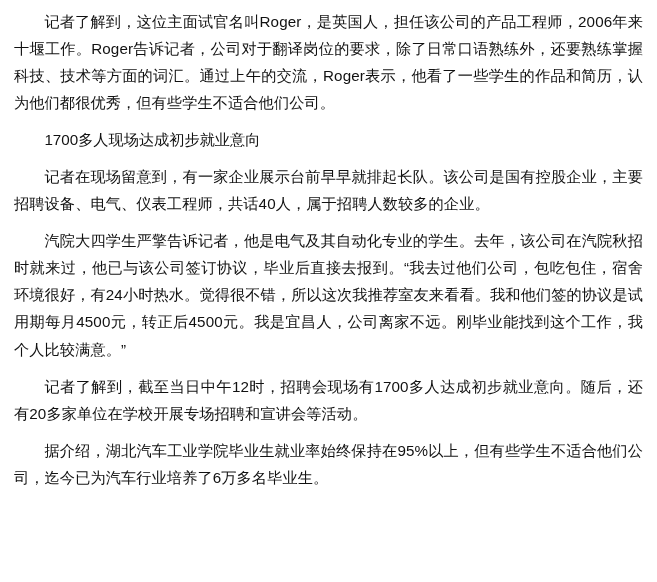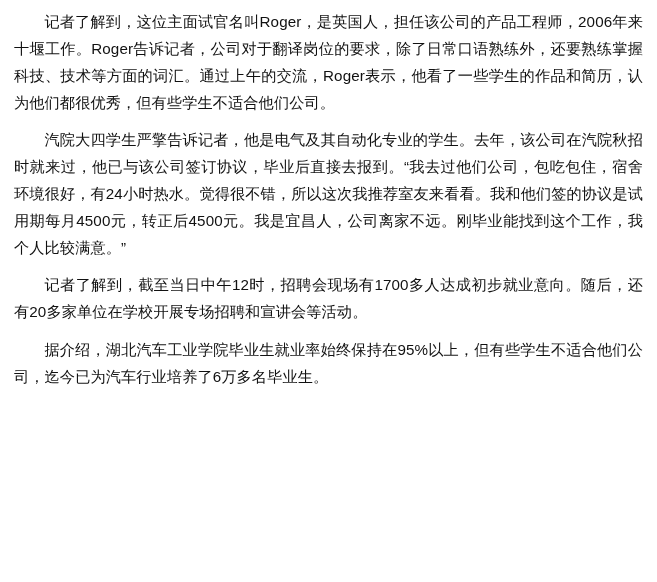--- a/index.html
+++ b/index.html
@@ -42,21 +42,23 @@
     margin-bottom: 0;
   }
 </style>
 </head>
 <body>
 
 <div class="article">
 
   <p class="para indent">记者了解到，这位主面试官名叫Roger，是英国人，担任该公司的产品工程师，2006年来十堰工作。Roger告诉记者，公司对于翻译岗位的要求，除了日常口语熟练外，还要熟练掌握科技、技术等方面的词汇。通过上午的交流，Roger表示，他看了一些学生的作品和简历，认为他们都很优秀，但有些学生不适合他们公司。</p>
 
+  <p class="subhead">1700多人现场达成初步就业意向</p>
 
+  <p class="para indent">记者在现场留意到，有一家企业展示台前早早就排起长队。该公司是国有控股企业，主要招聘设备、电气、仪表工程师，共话40人，属于招聘人数较多的企业。</p>
 
   <p class="para indent">汽院大四学生严擎告诉记者，他是电气及其自动化专业的学生。去年，该公司在汽院秋招时就来过，他已与该公司签订协议，毕业后直接去报到。“我去过他们公司，包吃包住，宿舍环境很好，有24小时热水。觉得很不错，所以这次我推荐室友来看看。我和他们签的协议是试用期每月4500元，转正后4500元。我是宜昌人，公司离家不远。刚毕业能找到这个工作，我个人比较满意。”</p>
 
 
   <p class="para indent">记者了解到，截至当日中午12时，招聘会现场有1700多人达成初步就业意向。随后，还有20多家单位在学校开展专场招聘和宣讲会等活动。</p>
 
   <p class="para indent last">据介绍，湖北汽车工业学院毕业生就业率始终保持在95%以上，但有些学生不适合他们公司，迄今已为汽车行业培养了6万多名毕业生。</p>
 
 </div>
 

